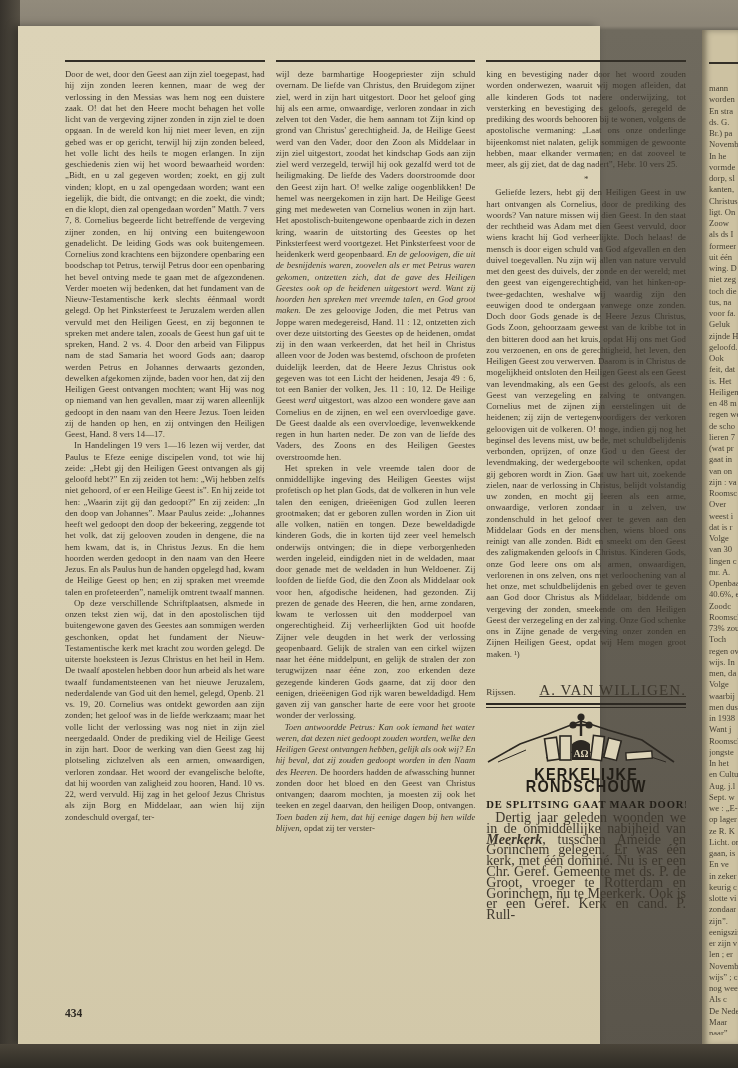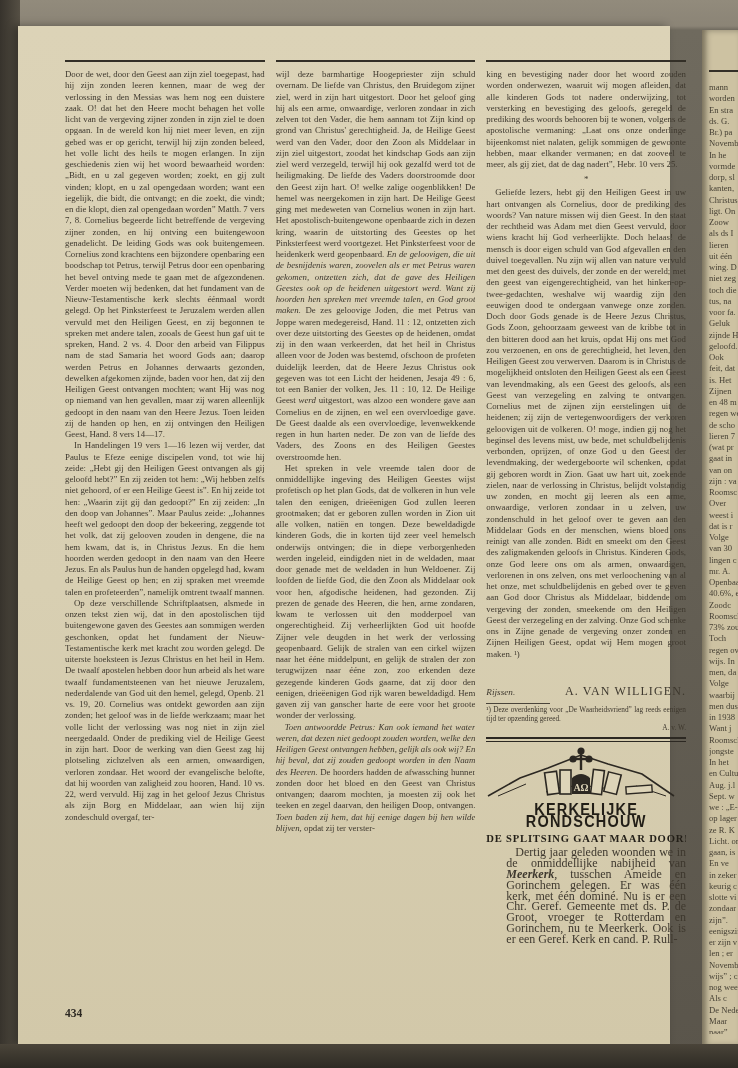--- a/index.html
+++ b/index.html
@@ -3,51 +3,51 @@
 <meta charset="utf-8">
 <style>
   html,body{margin:0;padding:0;}
   .scan{position:relative;width:738px;height:1068px;overflow:hidden;
         background:linear-gradient(180deg,#928b7c 0px,#8b8476 26px,#6f6a5e 30px,#5a554b 100%);
         font-family:"Liberation Serif", serif;}
   .shade-left{position:absolute;left:0;top:0;width:20px;height:1068px;
         background:linear-gradient(90deg,#37332c,#554f44);}
   .shade-bottom{position:absolute;left:0;top:1044px;width:738px;height:24px;
         background:linear-gradient(180deg,#4a4439,#2e2b24);}
-  .page{position:absolute;left:18px;top:26px;width:652px;height:1020px;
+  .page{position:absolute;left:18px;top:26px;width:582px;height:1020px;
         background:linear-gradient(180deg,#dcd3b7 0%,#d8cfb2 55%,#d2c8a9 100%);
         box-shadow:-4px 0 8px rgba(0,0,0,0.35);color:#3e382e;}
   .page-inner{position:absolute;left:47px;top:34px;width:621px;}
   .cols{display:flex;gap:11px;}
   .col{width:200px;border-top:2px solid #332f27;padding-top:7px;height:948px;overflow:hidden;
        font-size:8.8px;line-height:11.25px;}
   .para{margin:0;text-align:justify;}
   .para.ind{text-indent:9px;}
   .it{font-style:italic;}
   .bd{font-weight:bold;}
   .star{text-align:center;font-size:9px;line-height:10px;margin:4px 0 3px 0;color:#454035;}
   .sig{display:flex;justify-content:space-between;align-items:baseline;margin-top:3px;font-size:9.2px;}
-  .sig .place{font-style:italic;margin-top:24px;}
-  .sig .author{letter-spacing:1.1px;font-size:12px;}
+  .sig .place{margin-top:24px;}
+  .sig .author{letter-spacing:1.1px;font-size:15px;text-decoration:underline;}
   .footnote{margin-top:5px;font-size:7.3px;line-height:8.8px;text-align:justify;}
   .fn-rule{width:64px;border-top:1px solid #4a443a;margin-bottom:2px;}
   .fn-init{text-align:right;font-size:7.3px;}
   .dbl-rule{margin-top:5px;border-top:2.5px solid #2c2822;border-bottom:1px solid #2c2822;height:2px;}
   .logo-wrap{margin-top:4px;text-align:left;}
   .sec-title{font-family:"Liberation Sans", sans-serif;font-weight:bold;font-size:14.5px;
              letter-spacing:1.2px;text-align:center;color:#221e17;margin-top:1px;
              transform:scaleY(1.15);}
   .sec-sub{font-weight:bold;font-size:10.6px;letter-spacing:0.8px;color:#221e17;margin-top:6px;
            white-space:nowrap;}
-  .sec-body{margin-top:3px;font-size:12px;line-height:10.8px;margin-left:20px;}
+  .sec-body{margin-top:3px;font-size:14px;line-height:10.8px;}
   .pagenum{position:absolute;left:47px;top:981px;font-weight:bold;font-size:11.5px;color:#2c2822;}
   .next-page{position:absolute;left:702px;top:30px;width:36px;height:1016px;
         background:linear-gradient(90deg,#b9ad8d 0,#cdc2a2 6px,#cdc2a2 100%);
         box-shadow:inset 4px 0 6px rgba(0,0,0,0.35);overflow:hidden;color:#464034;}
-  .next-inner{margin:40px 0 0 7px;border-top:2px solid #332f27;padding-top:10px;height:952px;overflow:hidden;}
+  .next-inner{margin:32px 0 0 7px;border-top:2px solid #332f27;padding-top:19px;height:952px;overflow:hidden;}
   .nline{font-size:8.6px;line-height:11.25px;white-space:nowrap;overflow:hidden;}
 </style>
 </head>
 <body>
 
 <div class="scan">
   <div class="shade-left"></div>
 
   <div class="page">
     <div class="page-inner">
@@ -71,25 +71,20 @@
           <div class="star">*</div>
           <div>
               <p class="para ind"><span>Geliefde lezers, hebt gij den Heiligen Geest in uw hart ontvangen als Cornelius, door de prediking des woords? Van nature missen wij dien Geest. In den staat der rechtheid was Adam met dien Geest vervuld, door wiens kracht hij God verheerlijkte. Doch helaas! de mensch is door eigen schuld van God afgevallen en den duivel toegevallen. Nu zijn wij allen van nature vervuld met den geest des duivels, der zonde en der wereld; met den geest van eigengerechtigheid, van het hinken-op-twee-gedachten, weshalve wij waardig zijn den eeuwigen dood te ondergaan vanwege onze zonden. Doch door Gods genade is de Heere Jezus Christus, Gods Zoon, gehoorzaam geweest van de kribbe tot in den bitteren dood aan het kruis, opdat Hij ons met God zou verzoenen, en ons de gerechtigheid, het leven, den Heiligen Geest zou verwerven. Daarom is in Christus de mogelijkheid ontsloten den Heiligen Geest als een Geest van levendmaking, als een Geest des geloofs, als een Geest van verzegeling en zalving te ontvangen. Cornelius met de zijnen zijn eerstelingen uit de heidenen; zij zijn de vertegenwoordigers der verkoren geloovigen uit de volkeren. O! moge, indien gij nog het beginsel des levens mist, uw bede, met schuldbelijdenis verbonden, oprijzen, of onze God u den Geest der levendmaking, der wedergeboorte wil schenken, opdat gij geboren wordt in Zion. Gaat uw hart uit, zoekende zielen, naar de verlossing in Christus, belijdt volstandig uw zonden, en mocht gij leeren als een arme, onwaardige, verloren zondaar in u zelven, uw zondenschuld in het geloof over te geven aan den Middelaar Gods en der menschen, wiens bloed ons reinigt van alle zonden. Bidt en smeekt om den Geest des zaligmakenden geloofs in Christus. Kinderen Gods, onze God leere ons om als armen, onwaardigen, verlorenen in ons zelven, ons met verloochening van al het onze, met schuldbelijdenis en gebed over te geven aan God door Christus als Middelaar, biddende om vergeving der zonden, smeekende om den Heiligen Geest der verzegeling en der zalving. Onze God schenke ons in Zijne genade de vergeving onzer zonden en Zijnen Heiligen Geest, opdat wij Hem mogen groot maken. ¹)</span></p>
             </div>
 
           <div class="sig">
             <span class="place">Rijssen.</span>
             <span class="author">A. VAN WILLIGEN.</span>
           </div>
 
-          <div class="footnote">
-            <div class="fn-rule"></div>
-            <span>¹) Deze overdenking voor „De Waarheidsvriend” lag reeds eenigen tijd ter opzending gereed.</span>
-            <div class="fn-init">A. v. W.</div>
-          </div>
 
           <div class="dbl-rule"></div>
 
           <div class="logo-wrap">
             <svg width="190" height="54" viewBox="0 0 190 54">
               <g stroke="#2c2822" fill="none" stroke-width="1.6">
                 <path d="M2,50 L34,32 L62,22 L95,9 L122,18 L156,28 L188,50"></path>
                 <path d="M12,50 L40,38 M150,40 L180,50" stroke-width="1"></path>
                 <path d="M60,46 C75,38 115,38 130,46" stroke-width="1"></path>
               </g>
@@ -132,36 +127,36 @@
         <div class="nline">Br.) pa</div>
         <div class="nline">Novemb</div>
         <div class="nline">In he</div>
         <div class="nline">vormde</div>
         <div class="nline">dorp, sl</div>
         <div class="nline">kanten,</div>
         <div class="nline">Christus</div>
         <div class="nline">ligt. On</div>
         <div class="nline">Zoow</div>
         <div class="nline">als ds I</div>
-        <div class="nline">lieren</div>
+        <div class="nline">formeer</div>
         <div class="nline">uit één</div>
         <div class="nline">wing. D</div>
         <div class="nline">niet zeg</div>
         <div class="nline">toch die</div>
         <div class="nline">tus, na</div>
         <div class="nline">voor fa.</div>
         <div class="nline">Geluk</div>
         <div class="nline">zijnde H</div>
         <div class="nline">geloofd.</div>
         <div class="nline"></div>
         <div class="nline"></div>
         <div class="nline">Ook</div>
         <div class="nline">feit, dat</div>
         <div class="nline">is. Het</div>
-        <div class="nline">Zijnen</div>
+        <div class="nline">Heiligen</div>
         <div class="nline">en 48 m</div>
         <div class="nline">regen we</div>
         <div class="nline">de scho</div>
         <div class="nline">lieren 7</div>
         <div class="nline">(wat pr</div>
         <div class="nline">gaat in</div>
         <div class="nline">van on</div>
         <div class="nline">zijn : va</div>
         <div class="nline">Roomsc</div>
         <div class="nline">Over</div>

